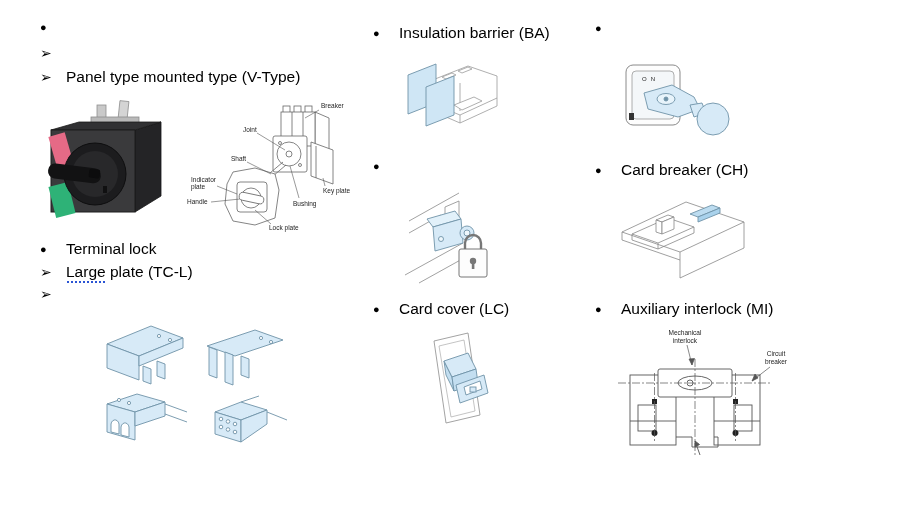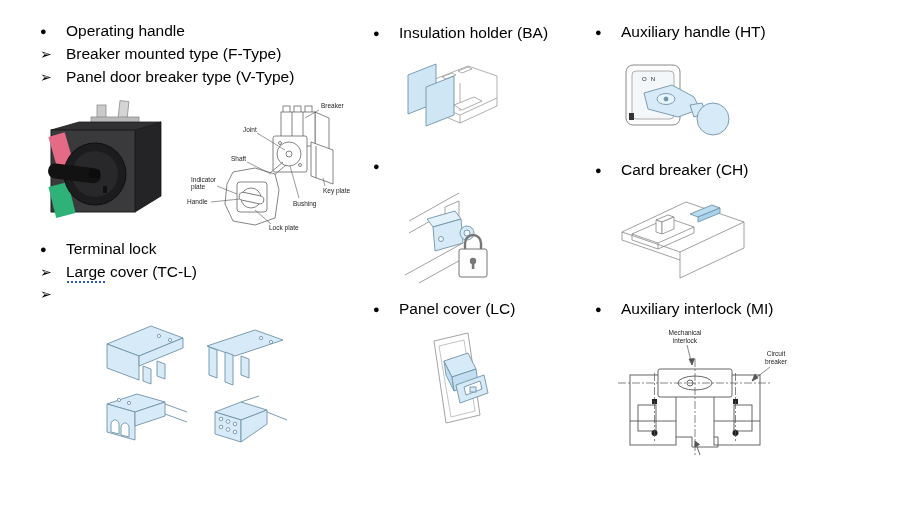--- a/index.html
+++ b/index.html
@@ -20,29 +20,27 @@
   svg text { font-family:"Liberation Sans", sans-serif; fill:#222; }
   svg { display:block; }
 </style>
 </head>
 <body>
 
 <div class="page">
 
   <div class="line" style="left:40px;top:22px">
     <span class="marker bullet">●</span>
-    <span>Operating handle</span>
   </div>
   <div class="line" style="left:40px;top:45px">
     <span class="marker arrow">➢</span>
-    <span>Breaker mounted type (F-Type)</span>
   </div>
   <div class="line" style="left:40px;top:68px">
     <span class="marker arrow">➢</span>
-    <span>Panel door breaker type (V-Type)</span>
+    <span>Panel type mounted type (V-Type)</span>
   </div>
 
   <div class="fig" style="left:45px;top:100px">
     <svg width="132" height="124" viewBox="0 0 132 124">
       <rect x="52" y="5" width="9" height="16" fill="#c9c9c9" stroke="#8f8f8f" stroke-width="0.8"></rect>
       <rect x="74" y="1" width="9" height="18" fill="#d4d4d4" stroke="#8f8f8f" stroke-width="0.8" transform="rotate(6 78 10)"></rect>
       <rect x="46" y="17" width="48" height="11" fill="#b9b9b9" stroke="#8c8c8c" stroke-width="0.8"></rect>
       <polygon points="90,30 116,22 116,96 90,112" fill="#242426" stroke="#151516" stroke-width="0.8"></polygon>
       <polygon points="6,30 90,30 116,22 34,22" fill="#313133" stroke="#1a1a1b" stroke-width="0.8"></polygon>
       <rect x="6" y="30" width="84" height="82" fill="#3a3a3c" stroke="#1c1c1d" stroke-width="1"></rect>
@@ -103,21 +101,21 @@
       </g>
     </svg>
   </div>
 
   <div class="line" style="left:40px;top:240px">
     <span class="marker bullet">●</span>
     <span>Terminal lock</span>
   </div>
   <div class="line" style="left:40px;top:263px">
     <span class="marker arrow">➢</span>
-    <span><span class="u-word">Large</span><span> cover (TC-L)</span></span>
+    <span><span class="u-word">Large</span><span> plate (TC-L)</span></span>
   </div>
   <div class="line" style="left:40px;top:286px">
     <span class="marker arrow">➢</span>
   </div>
 
   <div class="fig" style="left:85px;top:318px">
     <svg width="215" height="126" viewBox="0 0 215 126">
       <g fill="#d7eaf7" stroke="#6f93a8" stroke-width="0.9">
 
         <g transform="translate(22,6)">
@@ -163,21 +161,21 @@
             <circle cx="20" cy="32" r="1.8" fill="#ffffff"></circle>
           <line x1="52" y1="12" x2="72" y2="20" fill="none"></line>
             <line x1="26" y1="2" x2="44" y2="-4" fill="none"></line>
         </g>
       </g>
     </svg>
   </div>
 
   <div class="line" style="left:373px;top:24px">
     <span class="marker bullet">●</span>
-    <span>Insulation holder (BA)</span>
+    <span>Insulation barrier (BA)</span>
   </div>
   <div class="fig" style="left:398px;top:53px">
     <svg width="107" height="85" viewBox="0 0 107 85">
       <g fill="#ffffff" stroke="#9a9a9a" stroke-width="0.8">
         <polygon points="32,28 70,13 99,23 99,45 62,62 32,50"></polygon>
         <line x1="62" y1="30" x2="62" y2="58"></line>
         <polygon points="44,24 54,20 58,22 48,26"></polygon>
         <polygon points="60,18 70,14 74,16 64,20"></polygon>
         <line x1="62" y1="62" x2="62" y2="70"></line>
           <line x1="99" y1="45" x2="99" y2="53"></line>
@@ -216,40 +214,39 @@
         <path d="M62,64 v-8 a8,8 0 0 1 16,0 v8" stroke-width="2.4"></path>
         <rect x="56" y="62" width="28" height="28" rx="2" fill="#fdfdfd" stroke-width="1"></rect>
       </g>
       <circle cx="70" cy="74" r="3.2" fill="#777"></circle>
       <rect x="68.8" y="76" width="2.6" height="6" fill="#777"></rect>
     </svg>
   </div>
 
   <div class="line" style="left:373px;top:300px">
     <span class="marker bullet">●</span>
-    <span>Panel cover (LC)</span>
+    <span>Card cover (LC)</span>
   </div>
   <div class="fig" style="left:418px;top:327px">
     <svg width="87" height="104" viewBox="0 0 87 104">
       <polygon points="16,14 50,6 62,88 28,96" fill="#ffffff" stroke="#999" stroke-width="0.9"></polygon>
       <polygon points="21,19 46,13 57,84 33,90" fill="none" stroke="#aaa" stroke-width="0.7"></polygon>
       <g stroke="#6f93a8" stroke-width="0.9">
         <polygon points="26,34 34,50 36,64 28,48" fill="#c3def0"></polygon>
         <polygon points="26,34 50,26 58,42 34,50" fill="#d7eaf7"></polygon>
         <polygon points="34,50 58,42 60,56 36,64" fill="#c3def0"></polygon>
         <polygon points="38,58 66,48 70,66 42,76" fill="#d7eaf7"></polygon>
         <polygon points="46,60 62,54 64,62 48,68" fill="#ffffff"></polygon>
         <rect x="52" y="60" width="6" height="5" fill="#d7eaf7"></rect>
       </g>
     </svg>
   </div>
 
   <div class="line" style="left:595px;top:23px">
     <span class="marker bullet">●</span>
-    <span>Auxiliary handle (HT)</span>
   </div>
   <div class="fig" style="left:618px;top:57px">
     <svg width="119" height="84" viewBox="0 0 119 84">
       <rect x="8" y="8" width="54" height="60" rx="7" fill="#fdfdfd" stroke="#8a8a8a" stroke-width="1"></rect>
       <rect x="14" y="14" width="42" height="48" rx="4" fill="#f4f7f9" stroke="#9a9a9a" stroke-width="0.8"></rect>
       <text x="24" y="24" font-size="6" letter-spacing="4" fill="#cc3a2a">ON</text>
       <g stroke="#6f93a8" stroke-width="0.9">
         <polygon points="26,36 54,28 76,40 82,52 60,60 30,52" fill="#d7eaf7"></polygon>
         <ellipse cx="48" cy="42" rx="9" ry="5.5" fill="#e8f4fb"></ellipse>
         <circle cx="48" cy="42" r="2" fill="#6f93a8"></circle>

